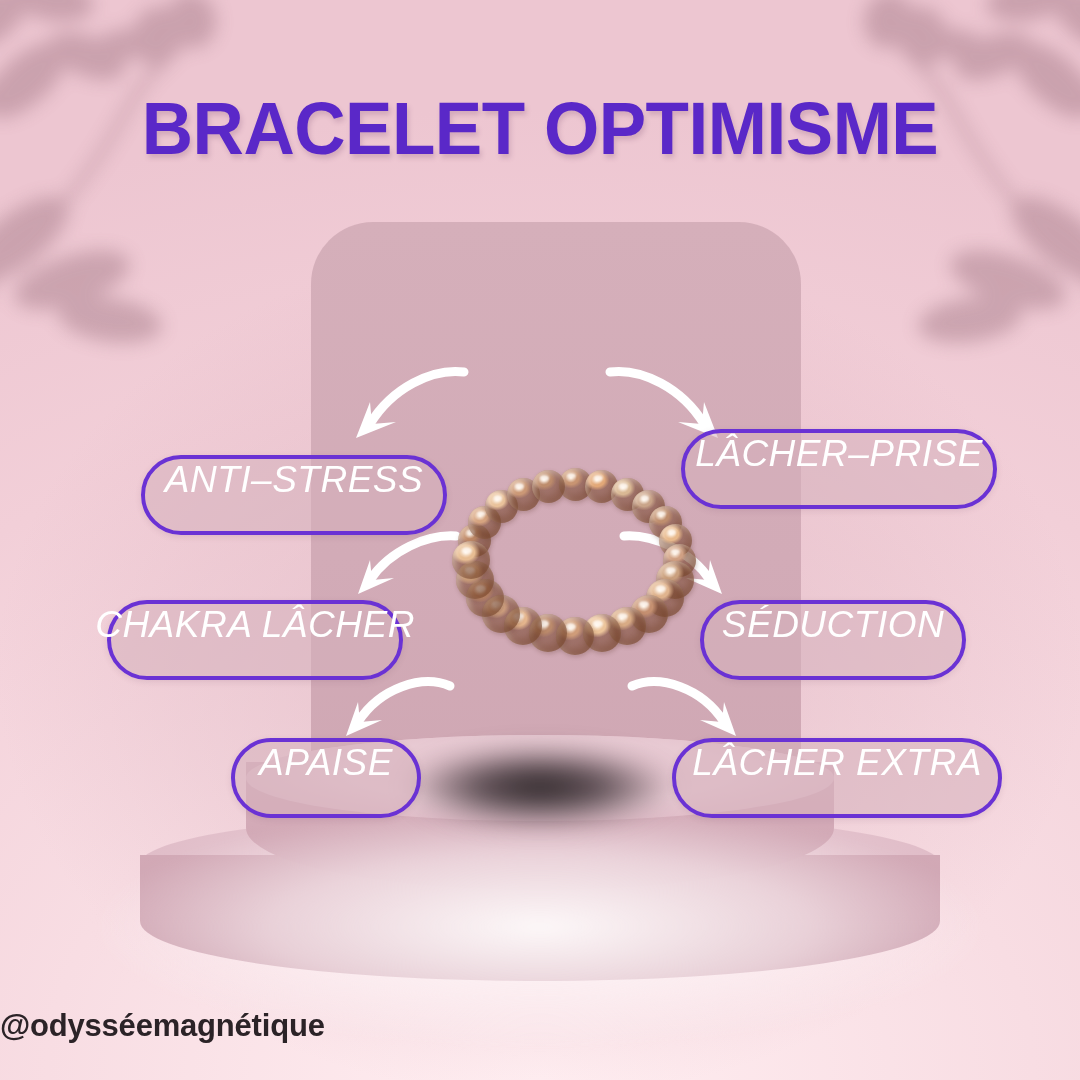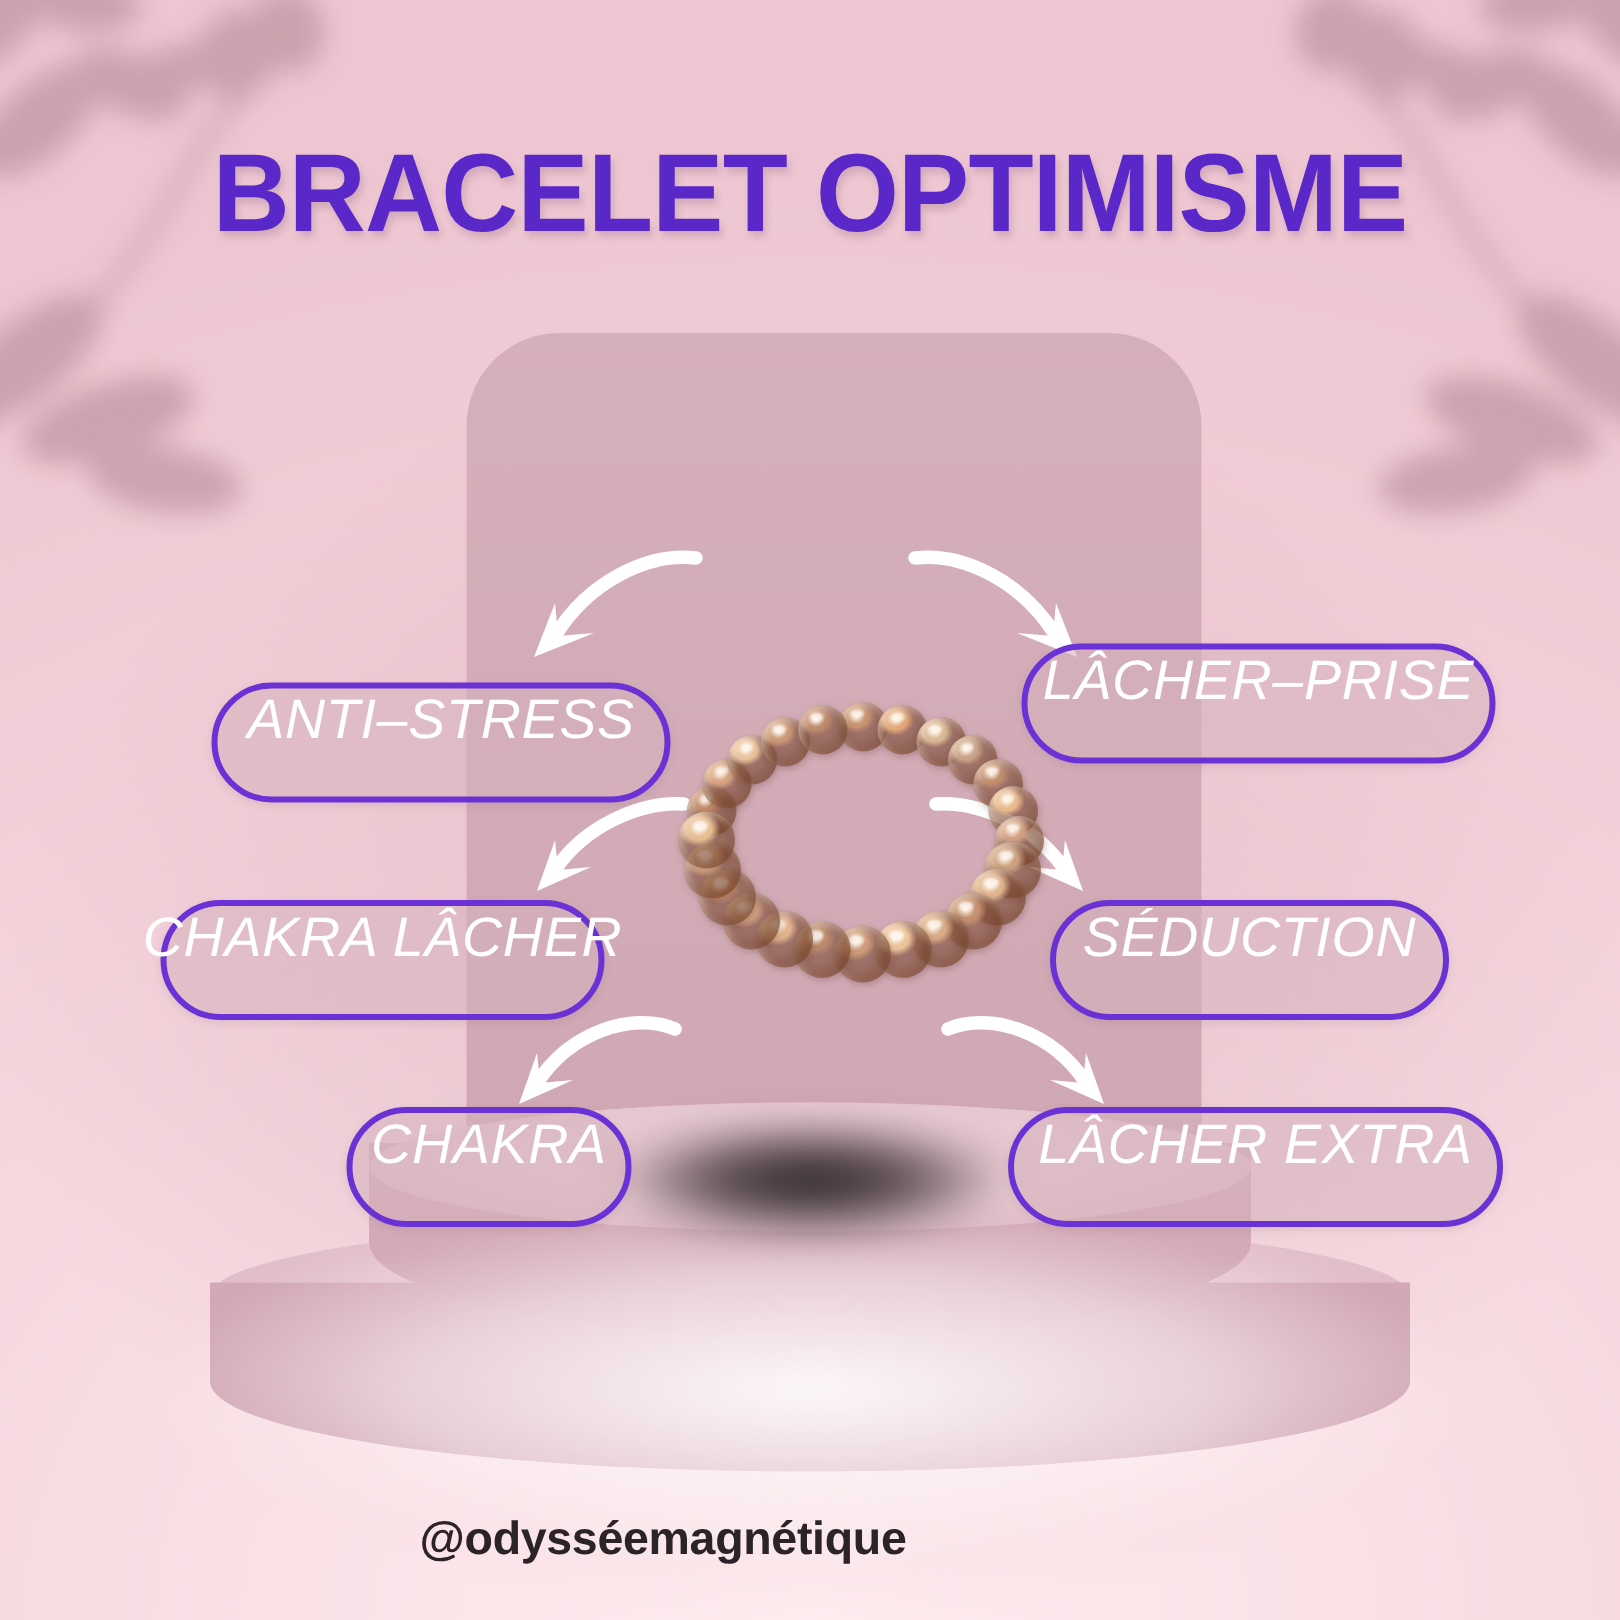--- a/index.html
+++ b/index.html
@@ -110,21 +110,21 @@
 
   .p-anti    {left:141px; top:455px;  width:298px;height:72px;font-size:37px;}
   .p-lacher  {left:681px; top:429px;  width:308px;height:72px;font-size:37px;}
   .p-chakra  {left:107px; top:600px;  width:288px;height:72px;font-size:37px;}
   .p-seduc   {left:700px; top:600px;  width:258px;height:72px;font-size:37px;}
   .p-apaise  {left:231px; top:738px;  width:182px;height:72px;font-size:37px;}
   .p-qualite {left:672px; top:738px;  width:322px;height:72px;font-size:37px;}
 
   
   .handle{
-    position:absolute;left:0;top:1008px;width:884px;text-align:center;
+    position:absolute;left:0;top:1008px;width:884px;
     font-size:31px;font-weight:700;color:#2b2327;letter-spacing:-.2px;
     font-family:"Liberation Sans", sans-serif;
   }
 </style>
 </head>
 <body>
 
 <div id="canvas">
 
   <div class="wall"></div>
@@ -257,21 +257,21 @@
   <div class="pill p-lacher">
     <span>LÂCHER–PRISE</span>
   </div>
   <div class="pill p-chakra">
     <span>CHAKRA LÂCHER</span>
   </div>
   <div class="pill p-seduc">
     <span>SÉDUCTION</span>
   </div>
   <div class="pill p-apaise">
-    <span>CHAKRA</span>
+    <span>APAISE</span>
   </div>
   <div class="pill p-qualite">
     <span>LÂCHER EXTRA</span>
   </div>
 
   <div class="handle">@odysséemagnétique</div>
 
 </div>
 
 </body></html>

